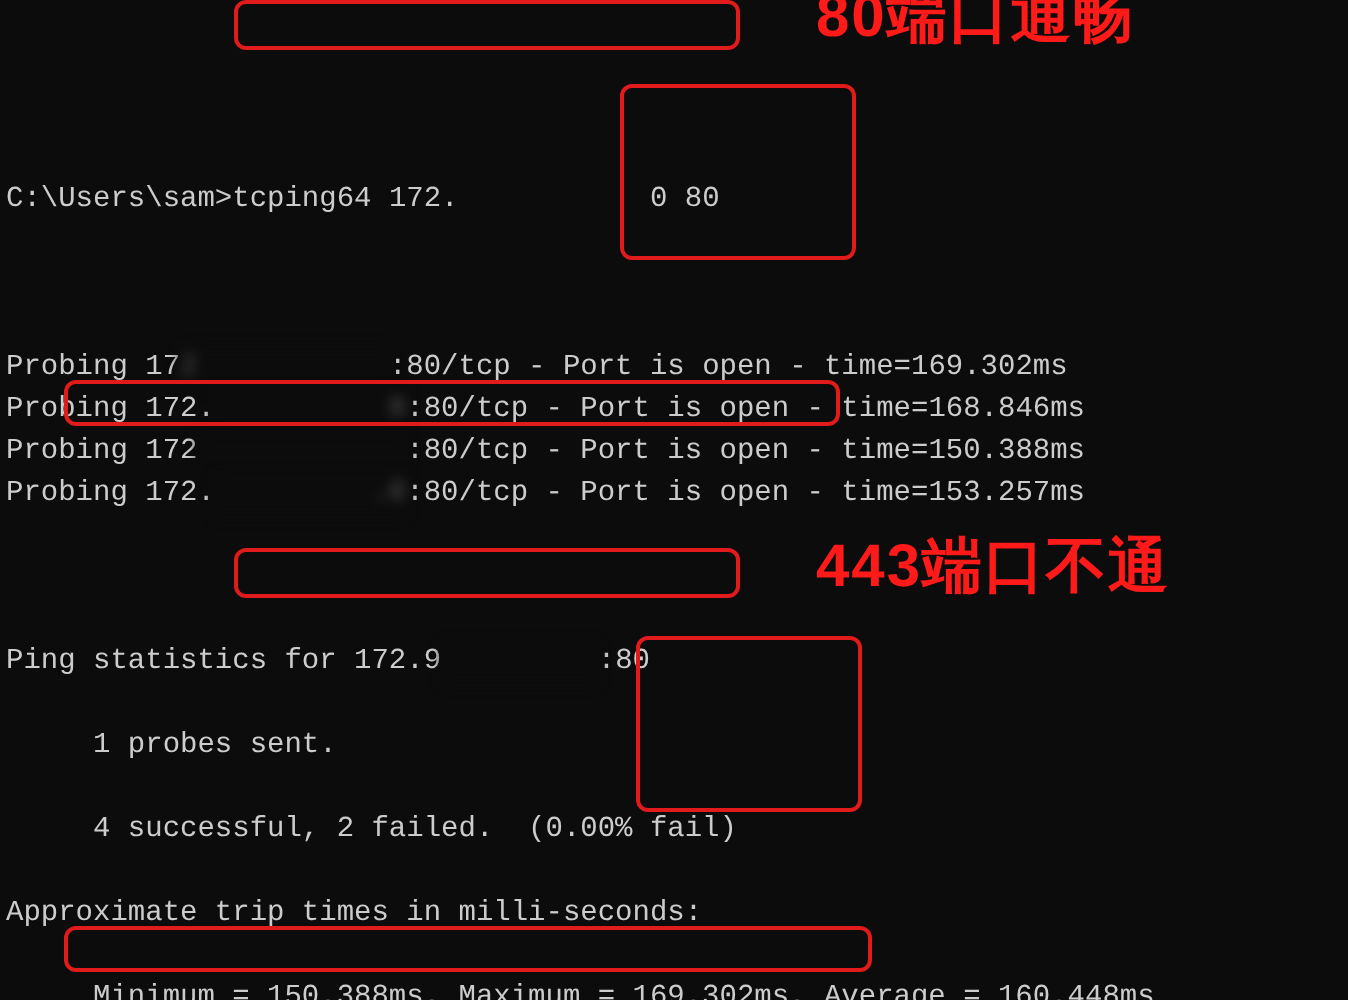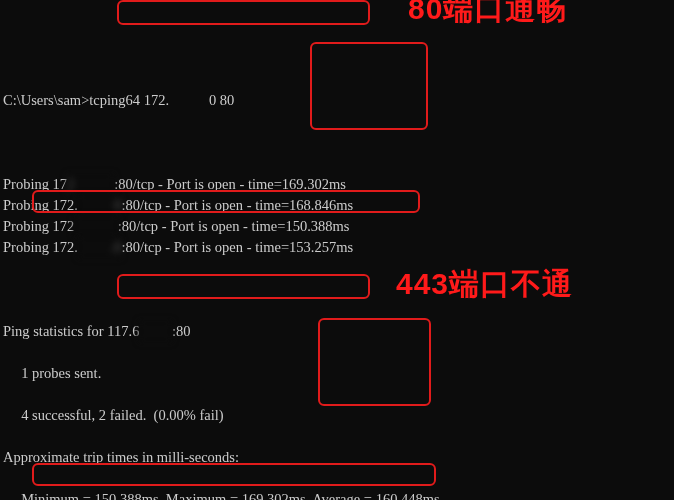--- a/index.html
+++ b/index.html
@@ -1,15 +1,15 @@
 <!DOCTYPE html>
 <html><head>
 <meta charset="utf-8">
 <style>
-  * { margin: 0; padding: 0; box-sizing: border-box; font-family: Liberation Serif, serif; }
+  * { margin: 0; padding: 0; box-sizing: border-box; }
   body {
     background: #0c0c0c;
     color: #cccccc;
     font-family: "Consolas", "Courier New", monospace;
     font-size: 14.5px;
     line-height: 21px;
     width: 674px;
     height: 500px;
     overflow: hidden;
     padding: 6px 0 0 3px;
@@ -42,21 +42,21 @@
 </style>
 </head>
 <body>
 
 
 
 <div class="line"><span>C:\Users\sam&gt;</span><span>tcping64 172.           0 80</span></div>
 <div class="line"> </div>
 <div class="line"><span>Probing 17</span><span class="redact">2           </span><span>:80/tcp - </span><span>Port is open</span><span> - time=169.302ms</span></div><div class="line"><span>Probing 172.</span><span class="redact">          0</span><span>:80/tcp - </span><span>Port is open</span><span> - time=168.846ms</span></div><div class="line"><span>Probing 172</span><span class="redact">            </span><span>:80/tcp - </span><span>Port is open</span><span> - time=150.388ms</span></div><div class="line"><span>Probing 172.</span><span class="redact">         .0</span><span>:80/tcp - </span><span>Port is open</span><span> - time=153.257ms</span></div>
 <div class="line"> </div>
-<div class="line"><span>Ping statistics for 117.6</span><span class="redact">         </span><span>:80</span></div>
+<div class="line"><span>Ping statistics for 172.9</span><span class="redact">         </span><span>:80</span></div>
 <div class="line">     1 probes sent.</div>
 <div class="line">     4 successful, 2 failed.  (0.00% fail)</div>
 <div class="line">Approximate trip times in milli-seconds:</div>
 <div class="line">     Minimum = 150.388ms, Maximum = 169.302ms, Average = 160.448ms</div>
 
 
 
 
 
 
@@ -67,16 +67,16 @@
 
 <div class="box" style="left:117px; top:0px; width:253px; height:25px;"></div>
 <div class="box" style="left:310px; top:42px; width:118px; height:88px;"></div>
 <div class="box" style="left:32px; top:190px; width:388px; height:23px;"></div>
 <div class="box" style="left:117px; top:274px; width:253px; height:25px;"></div>
 <div class="box" style="left:318px; top:318px; width:113px; height:88px;"></div>
 <div class="box" style="left:32px; top:463px; width:404px; height:23px;"></div>
 
 
 <div class="anno" style="left:408px; top:-2px;">80端口通畅</div>
-<div class="anno" style="left:396px; top:273px;">443端口不通</div>
+<div class="anno" style="left:408px; top:273px;">443端口不通</div>
 
 
 
 
 </body></html>

